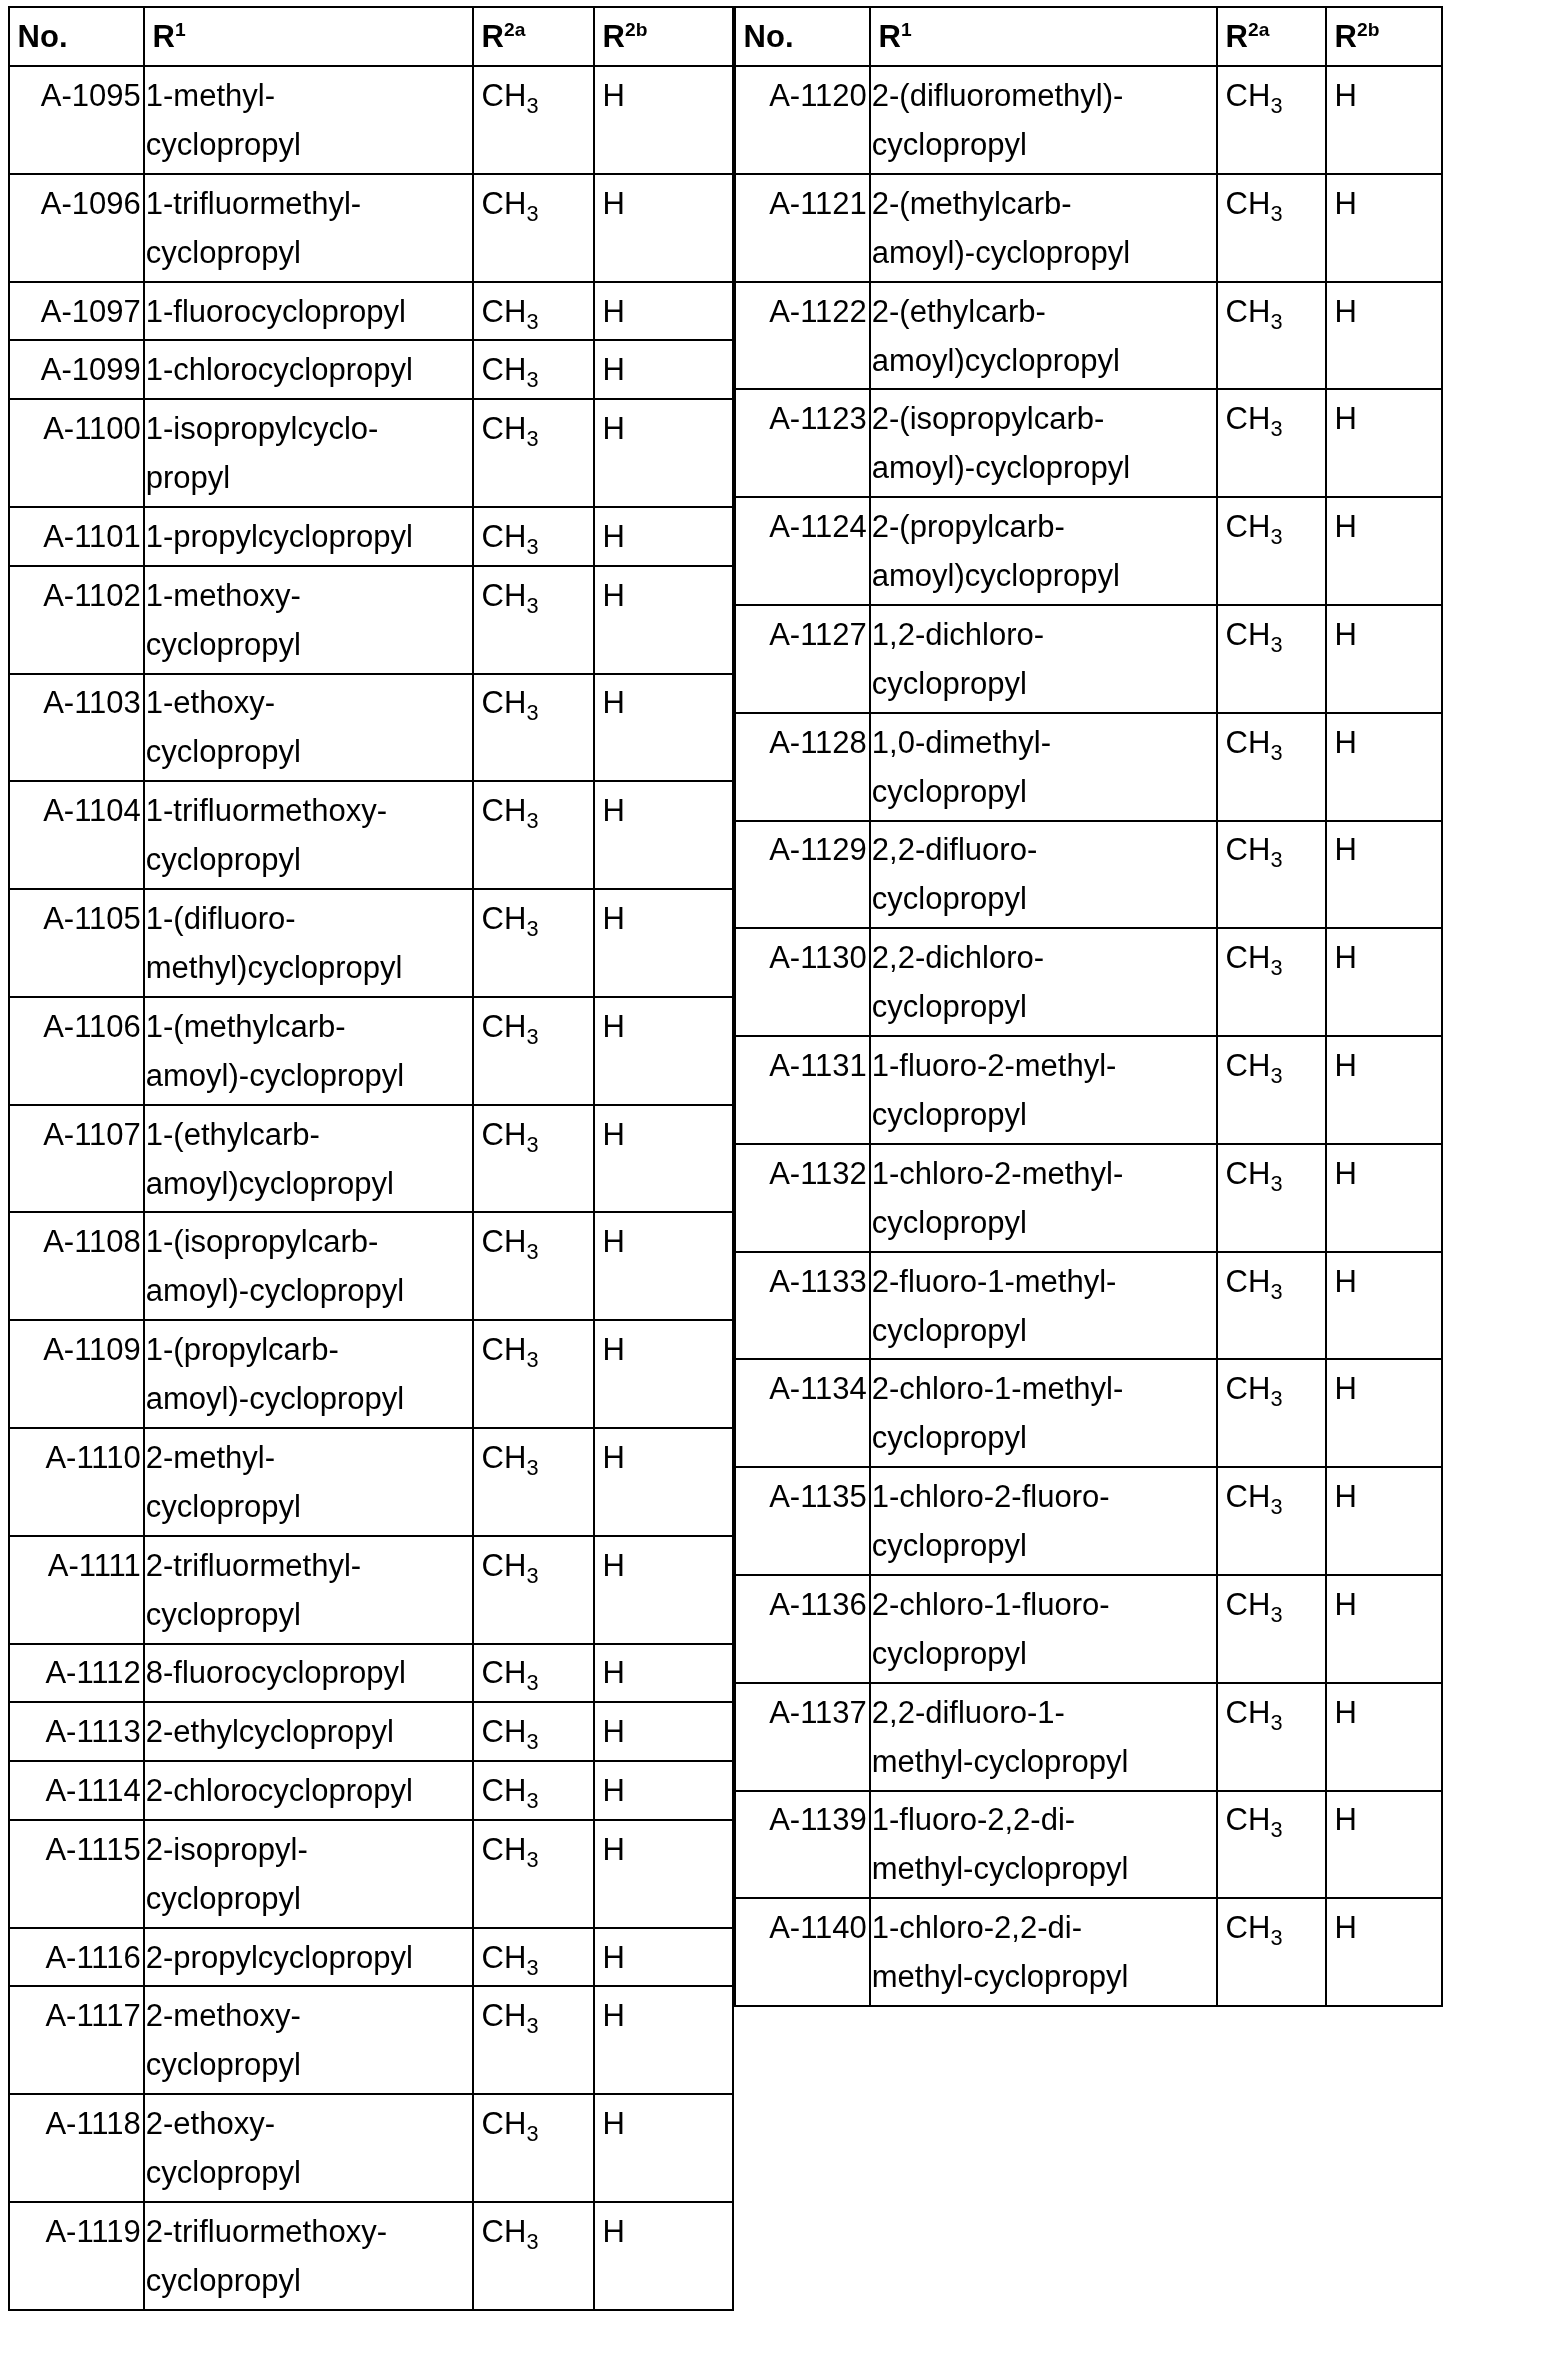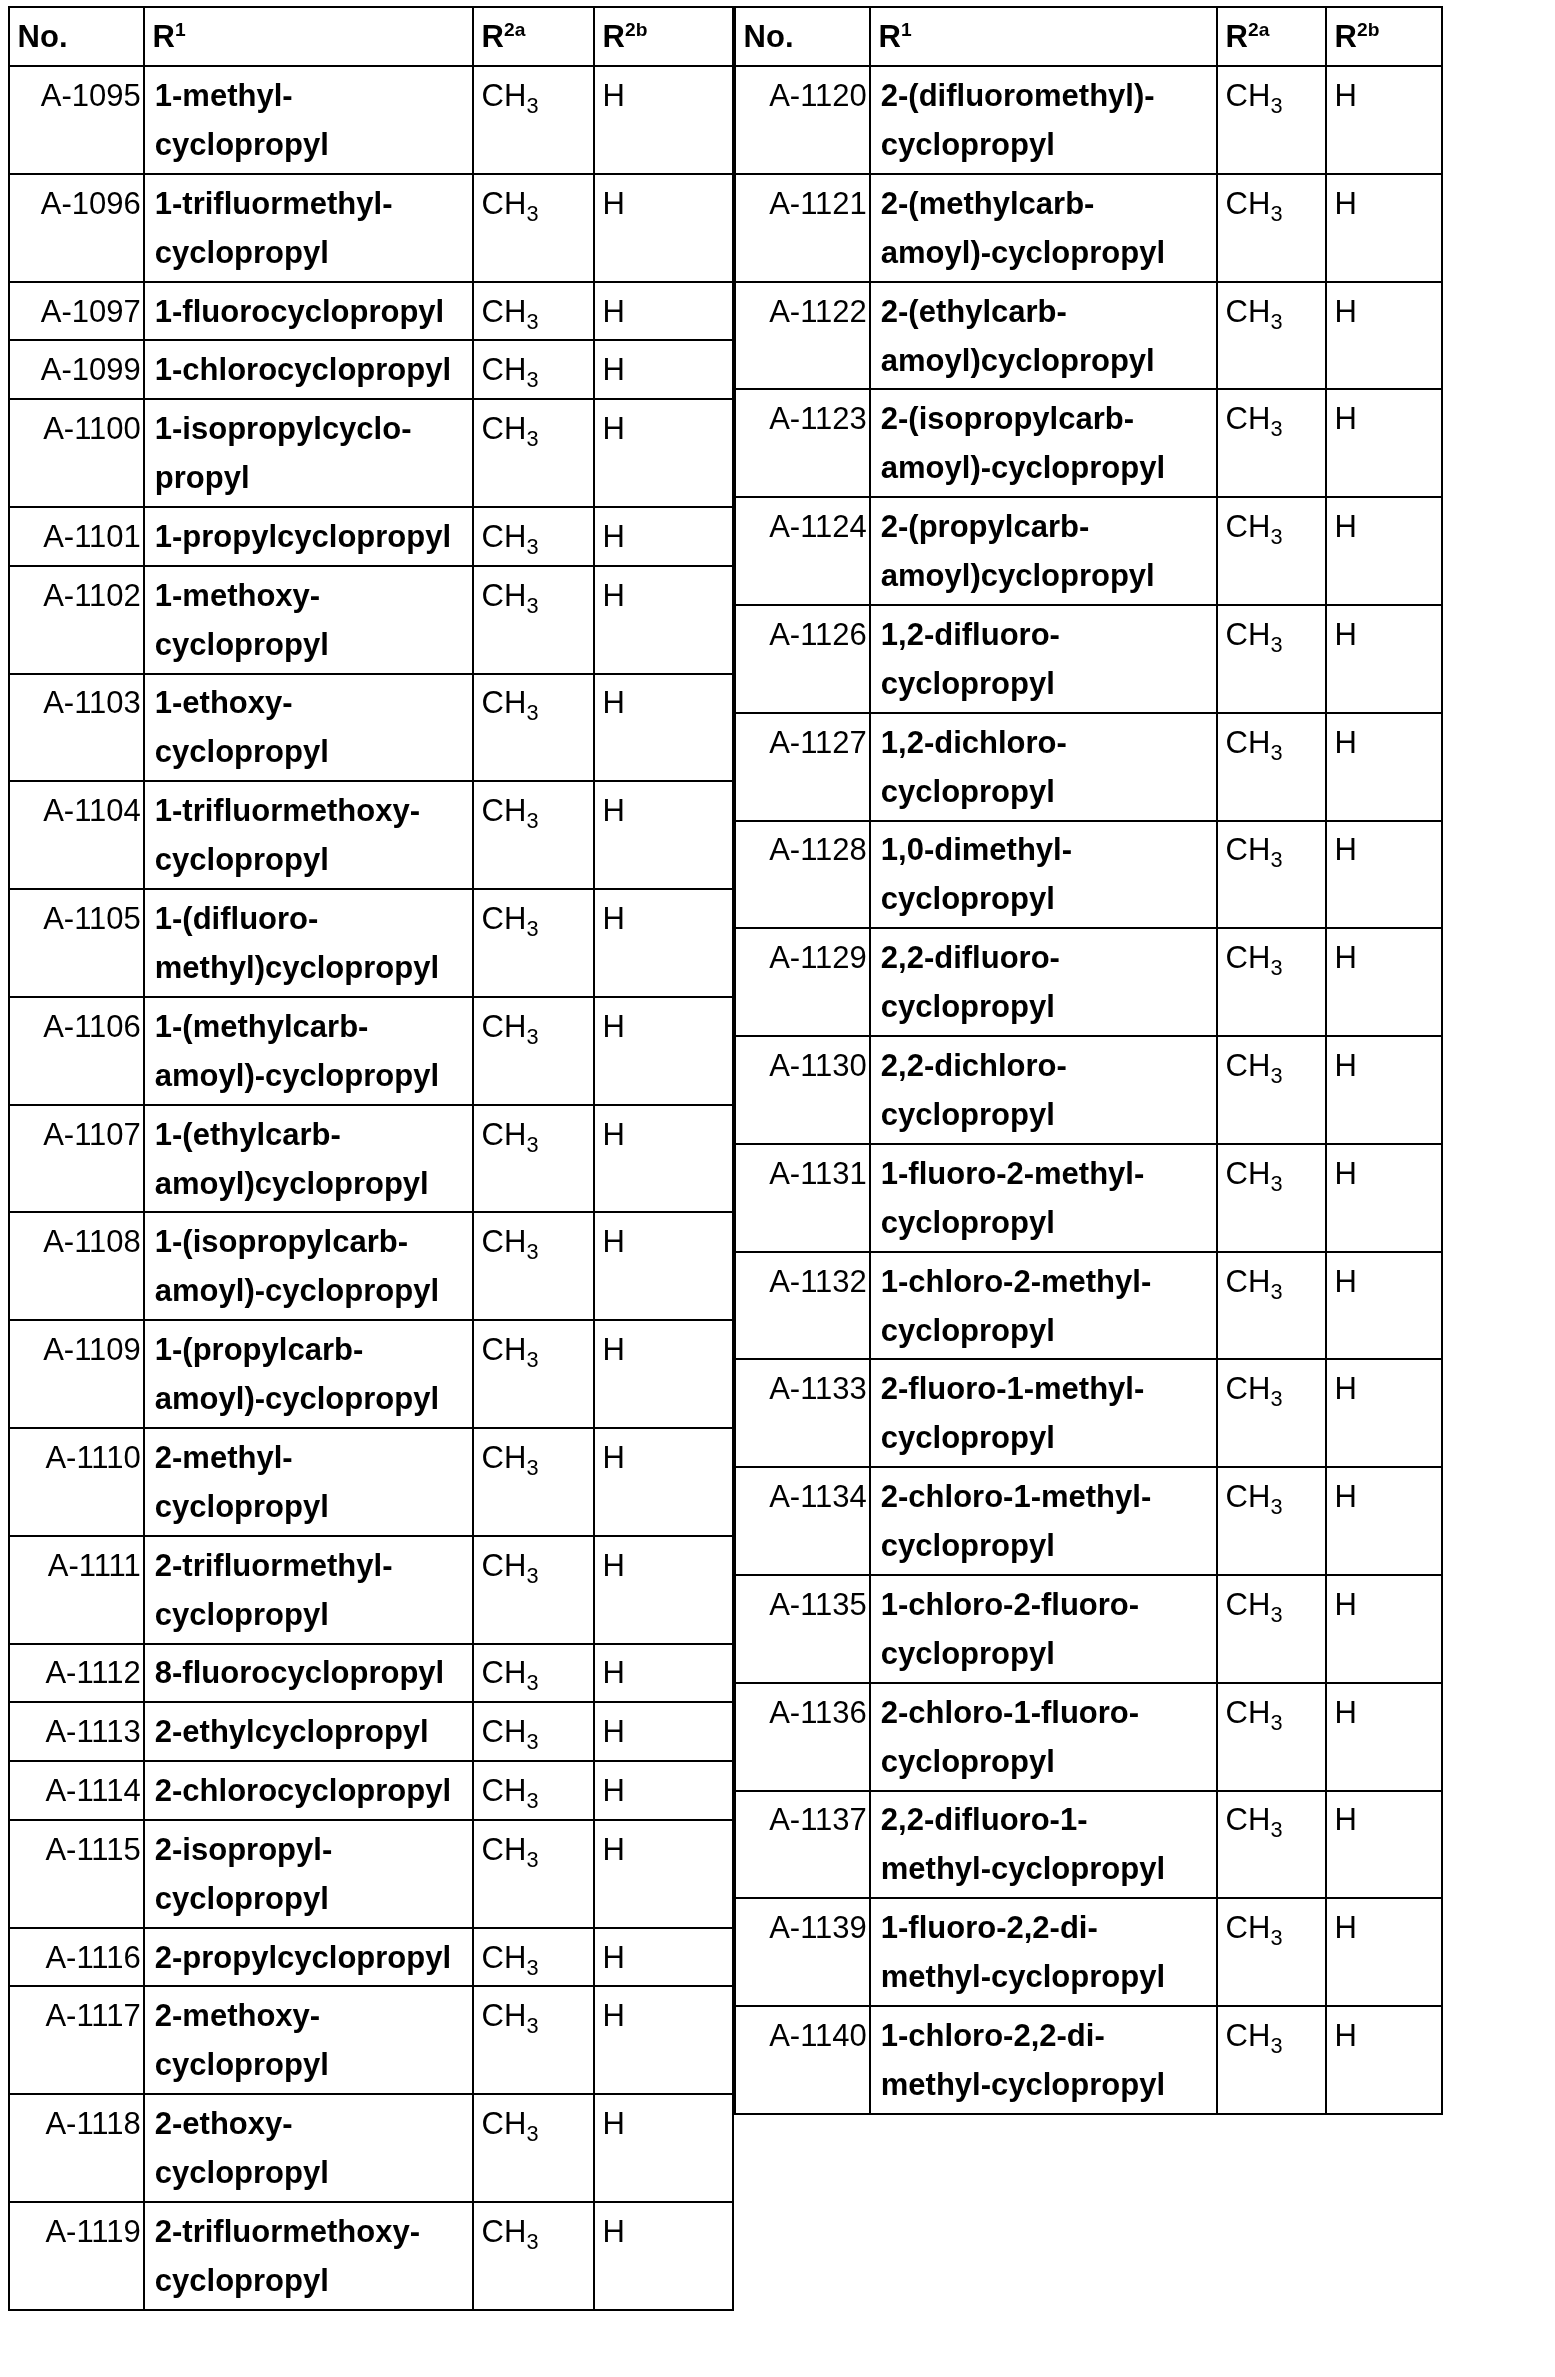--- a/index.html
+++ b/index.html
@@ -50,21 +50,21 @@
   th {
     font-weight: bold;
     text-align: left;
     padding-left: 7.8px;
   }
   td.col-no {
     text-align: right;
     padding-right: 2px;
     white-space: nowrap;
   }
-  td.col-r1 { padding-left: 10px; font-weight: bold; }
+  td.col-r1 { padding-left: 1px; }
   td.col-r2a, td.col-r2b { padding-left: 7.8px; white-space: nowrap; }
   .line { white-space: nowrap; }
   sup { font-size: 0.62em; line-height: 0; }
   sub { font-size: 0.70em; line-height: 0; }
 </style>
 </head>
 <body>
 
 <div class="page">
 
@@ -351,29 +351,20 @@
         <tr>
           <td class="col-no">A-1124</td>
           <td class="col-r1">
             <div class="line">2-(propylcarb-</div>
             <div class="line">amoyl)cyclopropyl</div>
           </td>
           <td class="col-r2a">CH<sub>3</sub></td>
           <td class="col-r2b">H</td>
         </tr>
         <tr>
-          <td class="col-no">A-1126</td>
-          <td class="col-r1">
-            <div class="line">1,2-difluoro-</div>
-            <div class="line">cyclopropyl</div>
-          </td>
-          <td class="col-r2a">CH<sub>3</sub></td>
-          <td class="col-r2b">H</td>
-        </tr>
-        <tr>
           <td class="col-no">A-1127</td>
           <td class="col-r1">
             <div class="line">1,2-dichloro-</div>
             <div class="line">cyclopropyl</div>
           </td>
           <td class="col-r2a">CH<sub>3</sub></td>
           <td class="col-r2b">H</td>
         </tr>
         <tr>
           <td class="col-no">A-1128</td>

